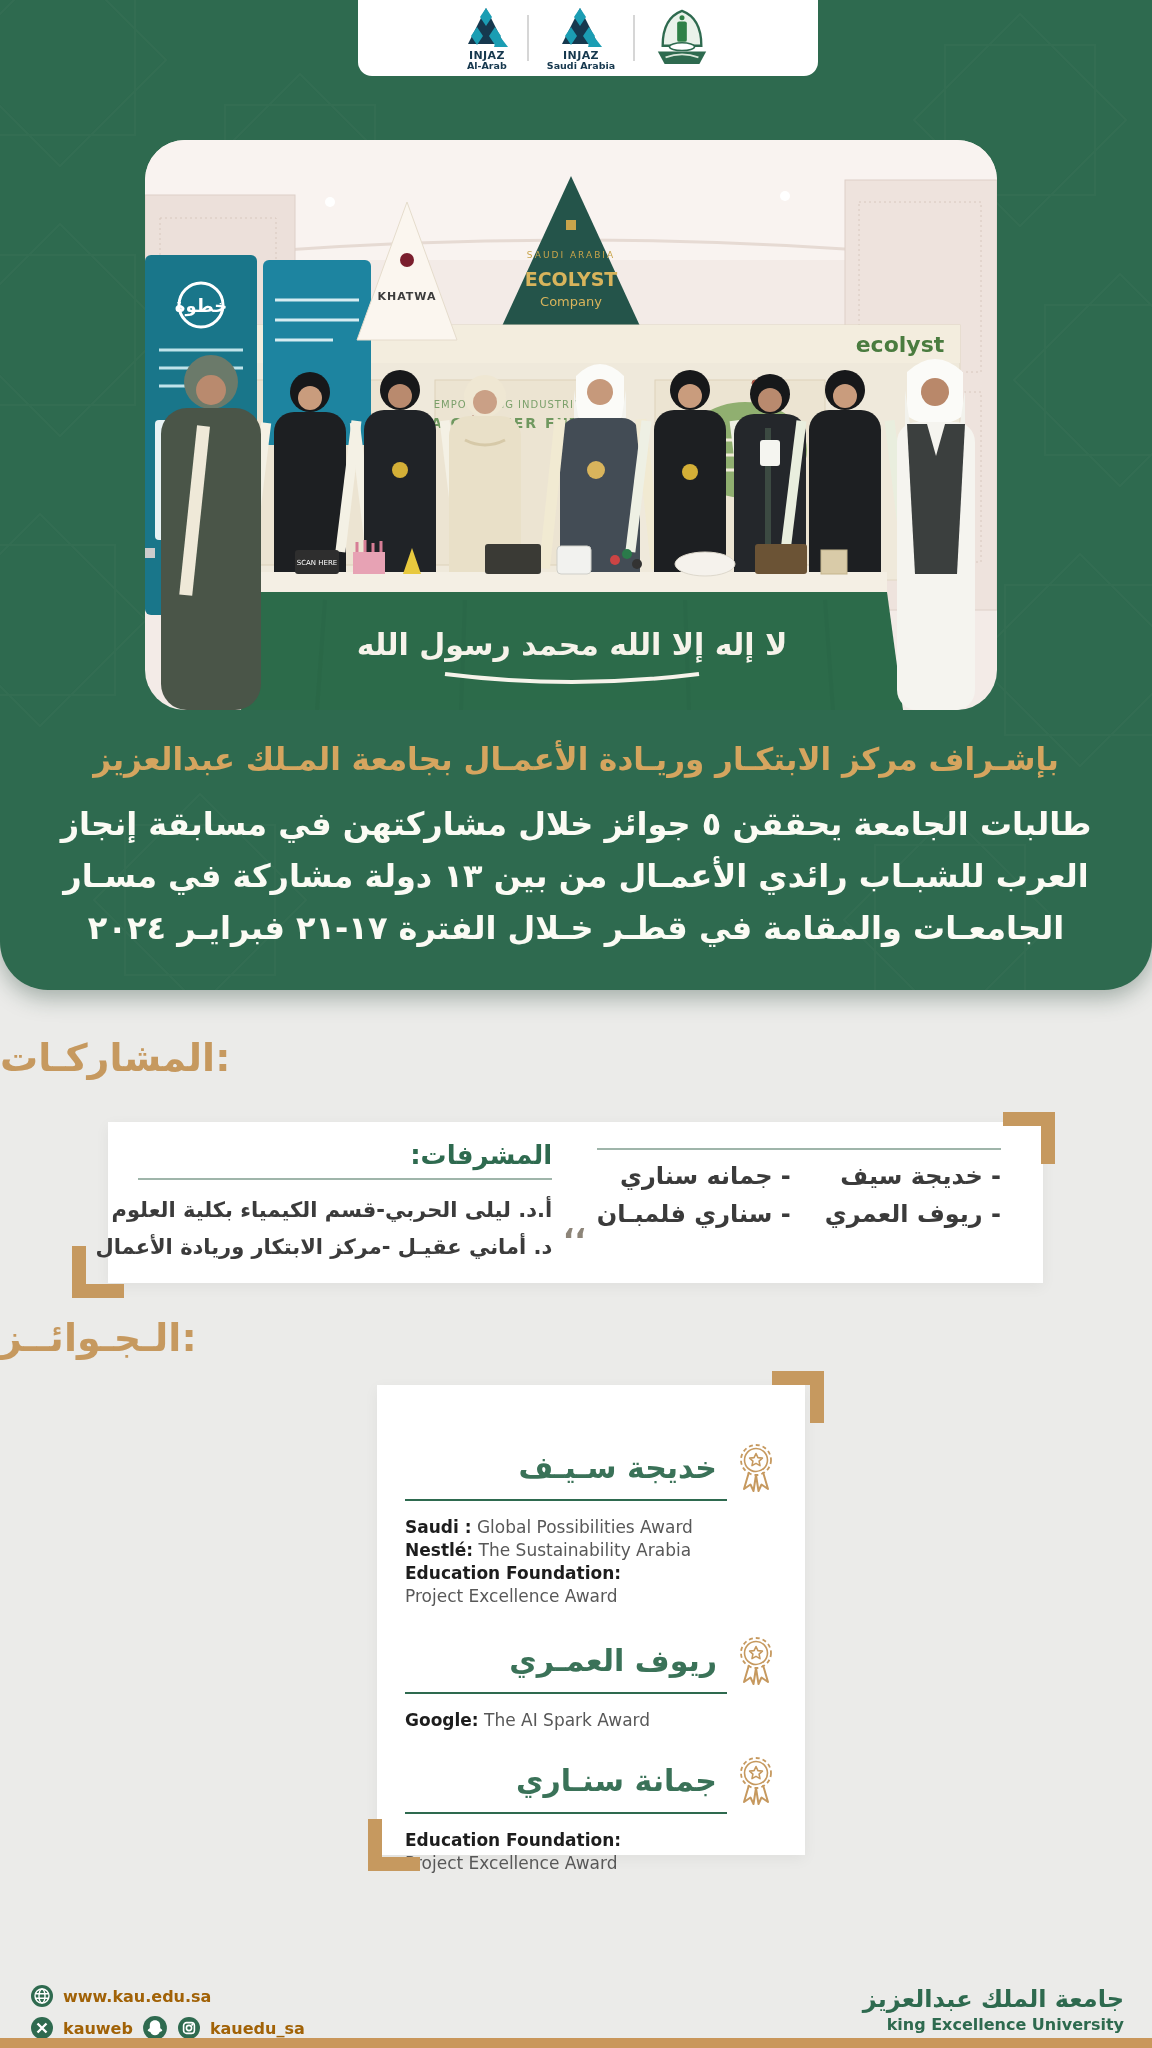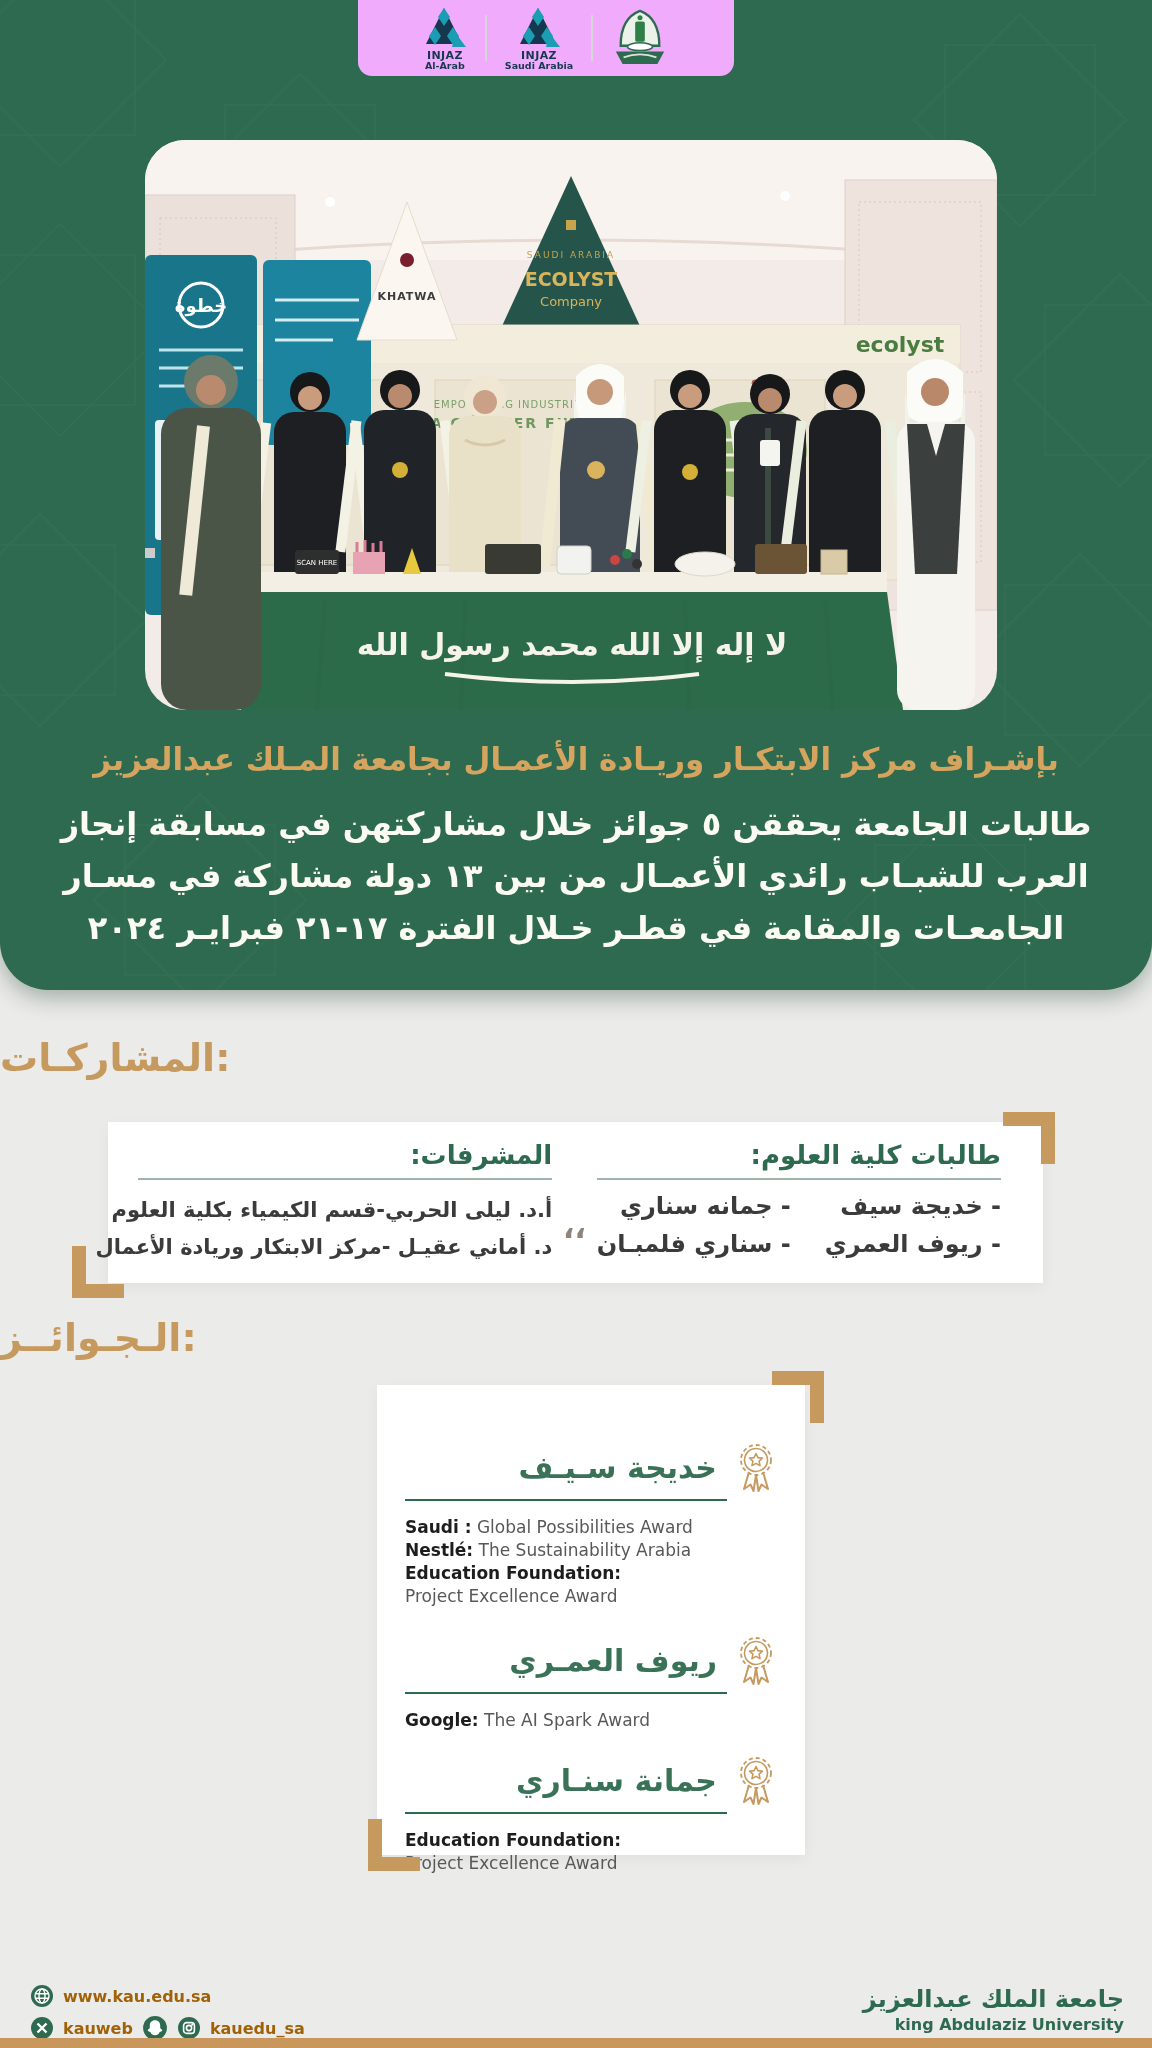--- a/index.html
+++ b/index.html
@@ -4,21 +4,21 @@
 <style>
   html,body{margin:0;padding:0;background:#d8d8d6;}
   *{box-sizing:border-box;font-family:"DejaVu Sans","Liberation Sans",sans-serif;}
   #canvas{position:relative;width:1152px;height:2048px;background:#EBEBE9;overflow:hidden;margin:0 auto;}
 
   
   .green-panel{position:absolute;left:0;top:0;width:1152px;height:990px;background:#2E6A4F;
     border-radius:0 0 48px 48px;box-shadow:0 8px 22px rgba(30,60,45,.35);overflow:hidden;}
   .pattern-svg{position:absolute;left:0;top:0;}
 
-  .header-box{position:absolute;left:358px;top:0;width:376px;height:76px;background:#f0abfc;
+  .header-box{position:absolute;left:358px;top:0;width:460px;height:76px;background:#ffffff;
     border-radius:0 0 14px 14px;display:flex;align-items:center;justify-content:center;gap:18px;z-index:3;}
   .logo-block{display:flex;flex-direction:column;align-items:center;line-height:1;}
   .logo-cap1{font-size:11px;font-weight:bold;color:#16384E;letter-spacing:.4px;margin-top:2px;}
   .logo-cap2{font-size:9.5px;font-weight:bold;color:#16384E;}
   .logo-divider{width:2px;height:46px;background:#d6d6d6;}
 
   .photo{position:absolute;left:145px;top:140px;width:852px;height:570px;border-radius:40px;overflow:hidden;z-index:2;}
 
   .sup-line{position:absolute;left:0;top:741px;width:100%;text-align:center;color:#D5A55F;
     font-weight:bold;font-size:31px;white-space:nowrap;z-index:3;}
@@ -315,21 +315,20 @@
     </div>
   </div>
 
   <div class="section-title" style="top:1036px;">المشاركـات:</div>
 
   <div class="card part-card">
     <div class="bracket br-tr"></div>
     <div class="bracket br-bl"></div>
     <div class="part-inner" dir="rtl">
       <div class="students-col">
-        <div class="col-head">طالبات كلية العلوم:</div>
         <div class="col-rule"></div>
         <div class="names-grid">
           <span>- خديجة سيف</span>
           <span>- جمانه سناري</span>
           <span>- ريوف العمري</span>
           <span>- سناري فلمبـان</span>
         </div>
       </div>
       <div class="quote-col">،،</div>
       <div class="sup-col">
@@ -431,18 +430,18 @@
         <rect x="6.6" y="6.6" width="10.8" height="10.8" rx="3" fill="none" stroke="#ffffff" stroke-width="1.6"></rect>
         <circle cx="12" cy="12" r="2.6" fill="none" stroke="#ffffff" stroke-width="1.6"></circle>
         <circle cx="15.2" cy="8.8" r="1" fill="#ffffff"></circle>
       </svg>
       <span class="f-txt">kauedu_sa</span>
     </div>
   </div>
 
   <div class="footer-right">
     <div class="uni-ar" dir="rtl">جامعة الملك عبدالعزيز</div>
-    <div class="uni-en">king Abdulaziz University</div>
+    <div class="uni-en">king Excellence University</div>
   </div>
 
   <div class="bottom-bar"></div>
 
 </div>
 
 </body></html>

